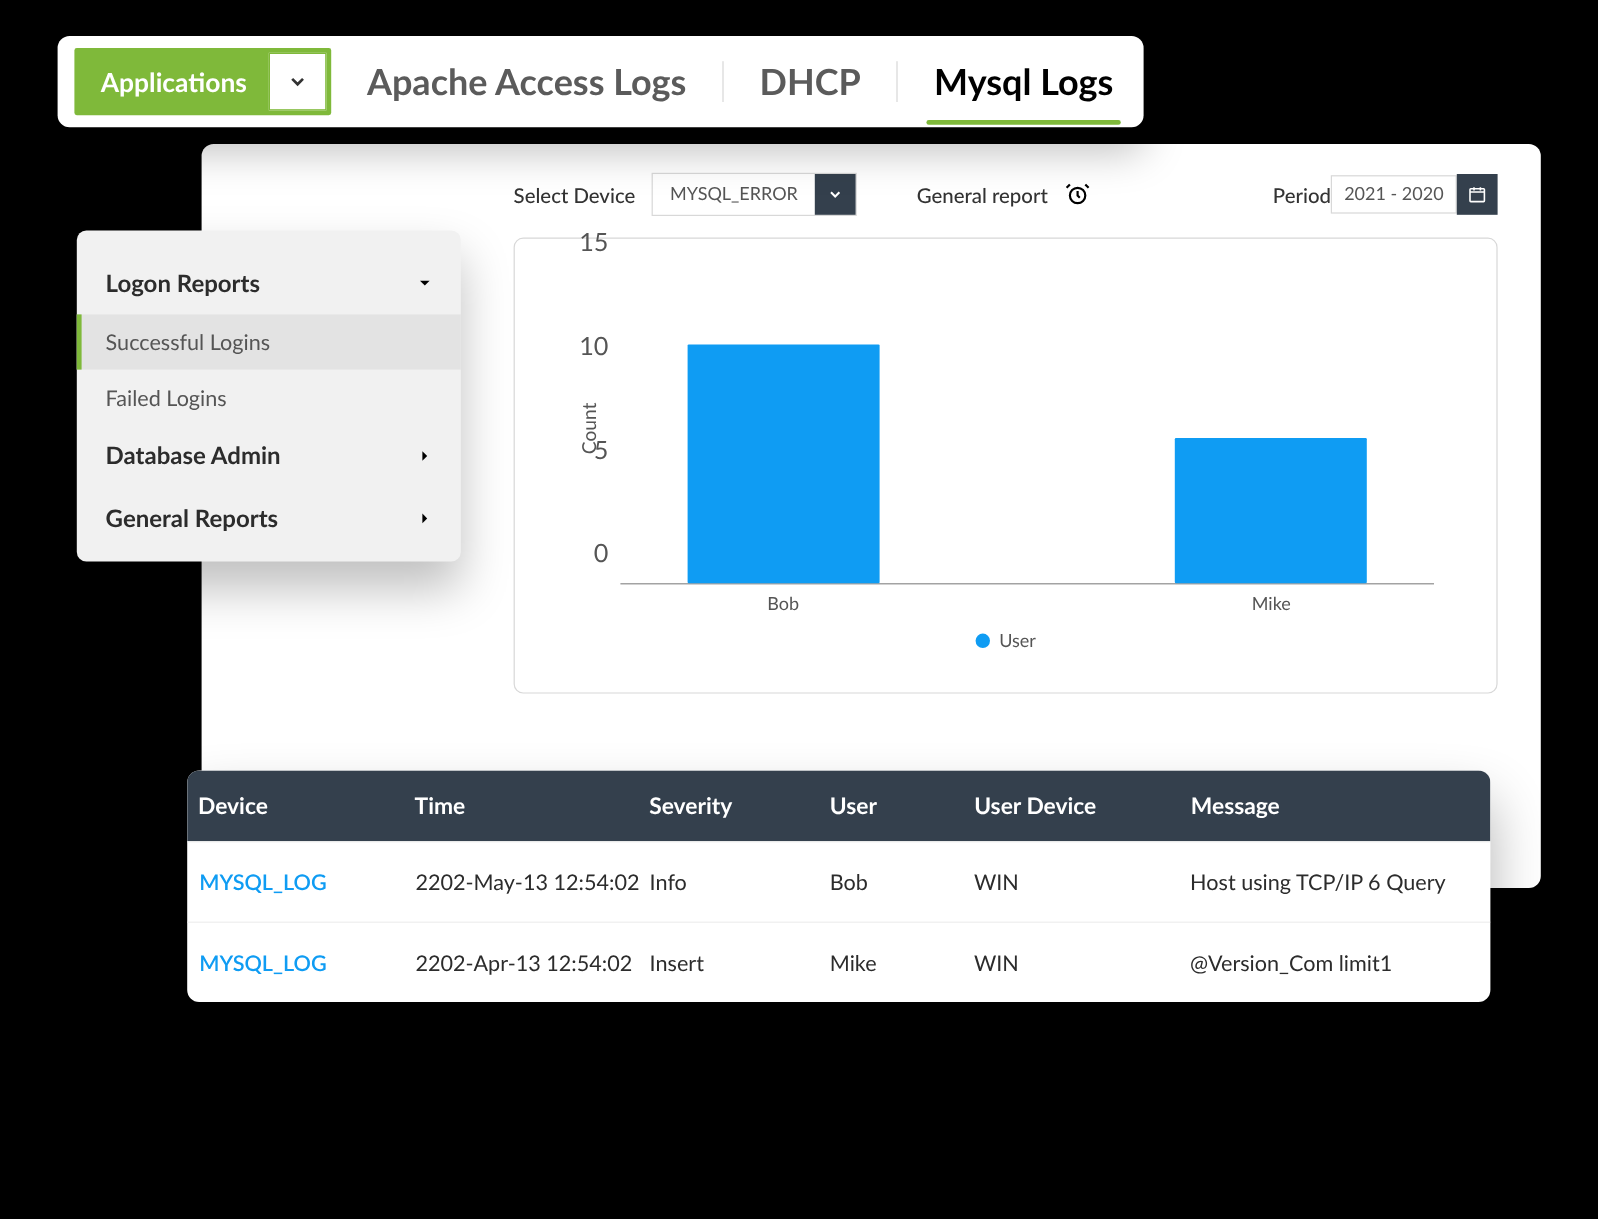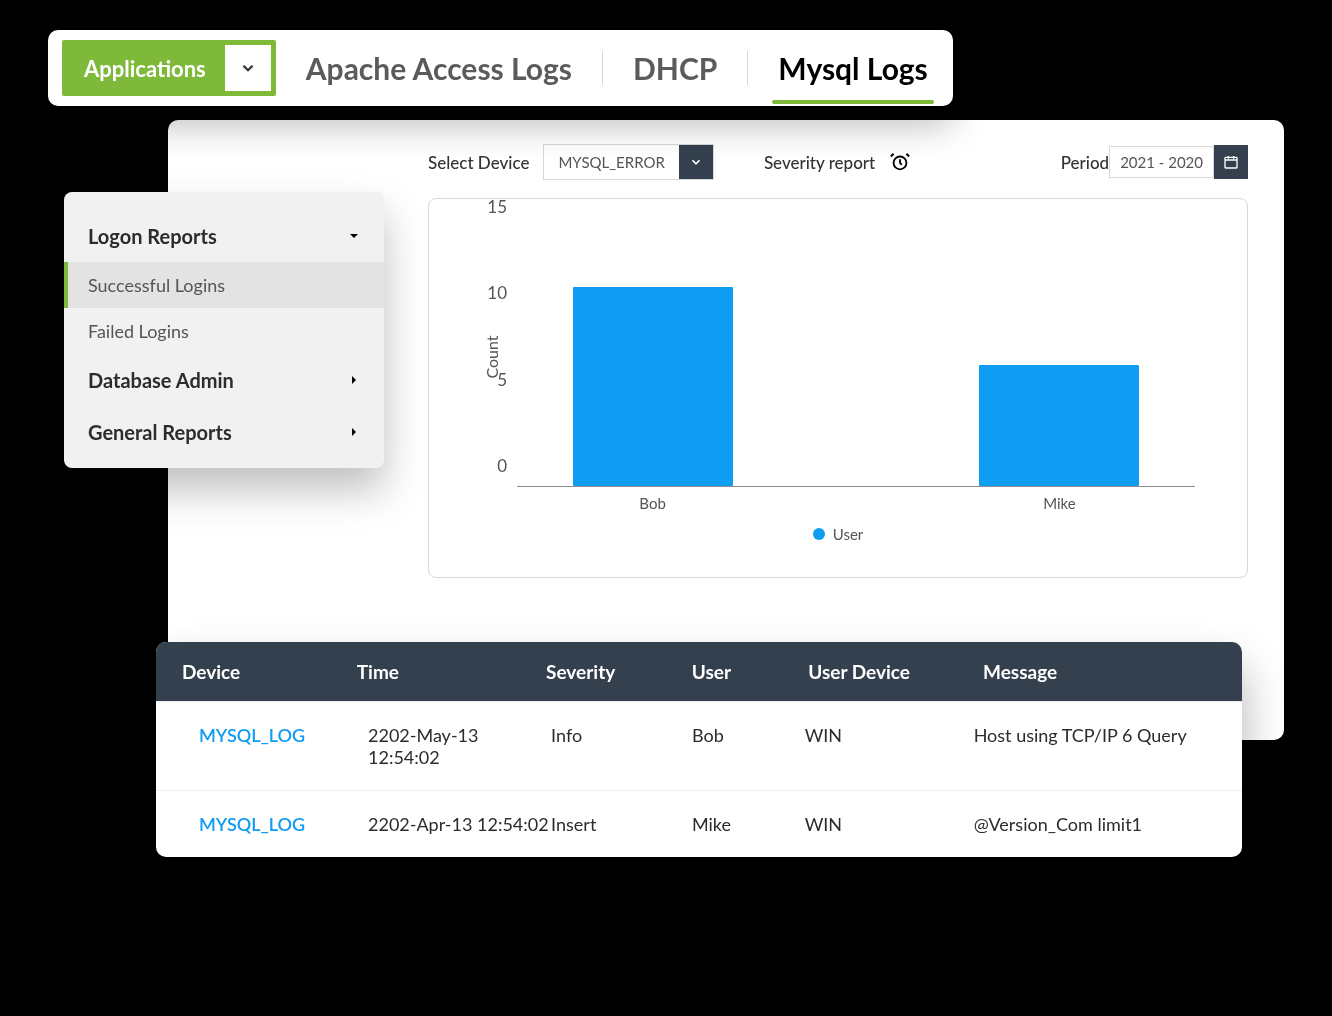--- a/index.html
+++ b/index.html
@@ -69,21 +69,21 @@
   .period .val{border:1px solid var(--grey-border);padding:6px 10px;font-size:15px;color:#555}
 
   .chartcard{
     border:1px solid var(--grey-border);border-radius:8px;height:380px;
     padding:28px 42px 10px 42px;position:relative;
   }
   .chartarea{position:relative;height:260px;margin-left:46px;margin-right:10px;
     border-bottom:1px solid #8d8d8d ;}
   .ylabel{position:absolute;left:-4px;top:50%;transform:translate(-100%,-50%) rotate(-90deg);
     transform-origin:center;font-size:16px;color:#555}
-  .ytick{position:absolute;left:-10px;transform:translate(-100%,-50%);font-size:17px;color:#555}
+  .ytick{position:absolute;left:-10px;transform:translate(-100%,-50%);font-size:21px;color:#555}
   .bar{position:absolute;bottom:0;background:var(--blue);width:160px;border-radius:1px}
   .xlabel{position:absolute;top:100%;transform:translateX(-50%);margin-top:8px;font-size:15px;color:#555}
   .legend{display:flex;align-items:center;justify-content:center;gap:8px;margin-top:38px;font-size:15px;color:#555}
   .legend .dot{width:12px;height:12px;border-radius:50%;background:var(--blue)}
 
   
   .sidebar{
     position:absolute;top:162px;left:16px;width:320px;background:var(--grey-bg);
     border-radius:8px;box-shadow:0 22px 40px rgba(0,0,0,.25);
     padding:18px 0 10px 0;z-index:8;font-size:18px;
@@ -93,23 +93,23 @@
   .sb-item{padding:12px 24px;color:#555;cursor:pointer}
   .sb-item.active{background:#e3e3e3;border-left:4px solid var(--green);padding-left:20px}
 
   
   .tablecard{
     position:absolute;left:108px;right:42px;top:612px;
     background:#fff;border-radius:10px;box-shadow:0 25px 45px rgba(0,0,0,.3);
     overflow:hidden;z-index:12;
   }
   .thead{background:var(--dark);color:#fff;display:grid;
-    grid-template-columns:1.2fr 1.3fr 1fr .8fr 1.2fr 1.6fr;padding:18px 26px;font-weight:700;font-size:19px}
+    grid-template-columns:1.2fr 1.3fr 1fr .8fr 1.2fr 1.6fr;padding:18px 9px;font-weight:700;font-size:19px}
   .trow{display:grid;grid-template-columns:1.2fr 1.3fr 1fr .8fr 1.2fr 1.6fr;
-    padding:22px 43px;font-size:18px;border-top:1px solid #eee}
+    padding:22px 10px;font-size:18px;border-top:1px solid #eee}
   .trow .link{color:var(--blue-link);font-weight:600}
 
   
   .chev svg,.ddbtn svg,.tri svg,.calbtn svg,.clock svg{display:block}
 </style>
 </head>
 <body>
 
 <div class="stage">
 
@@ -134,21 +134,21 @@
       <span class="lbl">Select Device</span>
       <div class="sel">
         <span class="val">MYSQL_ERROR</span>
         <span class="ddbtn">
           <svg width="14" height="14" viewBox="0 0 24 24" fill="none" stroke="#fff" stroke-width="3">
               <polyline points="6 9 12 15 18 9"></polyline>
             </svg>
         </span>
       </div>
       <span style="width:22px"></span>
-      <span class="lbl">Severity report</span>
+      <span class="lbl">General report</span>
       <span class="clock">
         <svg width="22" height="22" viewBox="0 0 24 24" fill="#000">
             <circle cx="12" cy="13" r="7" fill="none" stroke="#000" stroke-width="2"></circle>
             <path d="M12 9v4l2 2" stroke="#000" stroke-width="2" fill="none"></path>
             <path d="M5 3l-3 3M19 3l3 3" stroke="#000" stroke-width="2"></path>
           </svg>
       </span>
       <div class="period">
         <span class="lbl" style="">Period</span>
         <span class="val">2021 - 2020</span>

